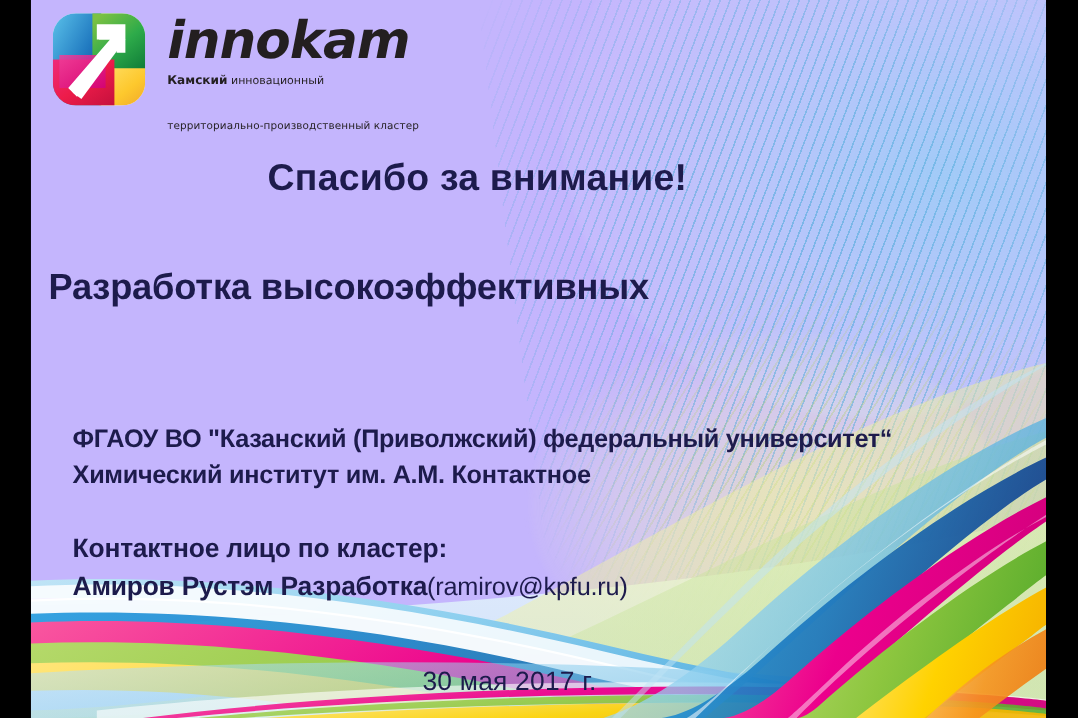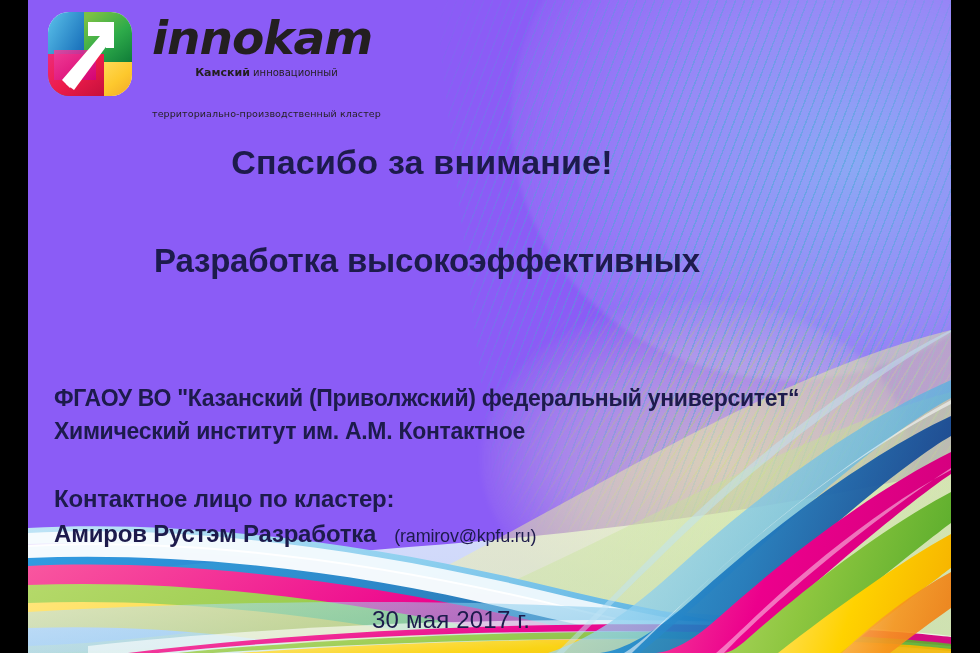--- a/index.html
+++ b/index.html
@@ -18,21 +18,21 @@
   }
 
   
   #canvas {
     position: absolute;
     left: 28px;
     top: 0;
     width: 923px;
     height: 653px;
     overflow: hidden;
-    background: #8b5cf6;
+    background: #c4b5fd;
   }
 
   .blackbar {
     position: absolute;
     top: 0;
     height: 653px;
     background: #000000;
     z-index: 40;
   }
   .blackbar.left  { left: 0;     width: 28px; }
@@ -138,54 +138,53 @@
   #wordmark {
     font-family: "DejaVu Sans", sans-serif;
     font-style: italic;
     font-weight: bold;
     font-size: 47px;
     letter-spacing: -1px;
     color: #231f20;
     line-height: 1;
   }
   .logo-sub {
-    text-align: center;
+    text-align: left;
     color: #231f20;
     line-height: 1.25;
     font-family: "DejaVu Sans", sans-serif;
   }
   .logo-sub .l1 { font-size: 10px; margin-top: 5px; }
   .logo-sub .l1 b { font-size: 11px; }
   .logo-sub .l2 { font-size: 9.5px; letter-spacing: .1px; margin-top: 28px; }
 
   
   #content {
     position: absolute;
-    left: 4px; top: 0;
+    left: 16px; top: 0;
     width: 923px; height: 653px;
     z-index: 25;
   }
   .navy { color: #1d1b4c; }
 
   #thanks {
     position: absolute;
     left: 0;
     top: 143px;
     width: 780px;
     text-align: center;
     font-size: 34px;
     font-weight: bold;
     letter-spacing: .2px;
   }
   #project-title {
     position: absolute;
     left: 0;
     top: 238px;
     width: 790px;
-    text-align: center;
     font-size: 33px;
     font-weight: bold;
     line-height: 1.38;
     letter-spacing: -.2px;
   }
   #affiliation {
     position: absolute;
     left: 22px;
     top: 382px;
     font-size: 23px;
@@ -197,22 +196,22 @@
     position: absolute;
     left: 22px;
     top: 482px;
     font-size: 24px;
     font-weight: bold;
     line-height: 1.45;
     letter-spacing: -.2px;
   }
   #contact .email {
     font-weight: normal;
-    font-size: 18px;
-    margin-left: 18px;
+    font-size: 23px;
+    margin-left: 0;
   }
   #slide-date {
     position: absolute;
     left: 340px;
     top: 606px;
     font-size: 24px;
     font-weight: normal;
     letter-spacing: .2px;
     z-index: 30;
   }

